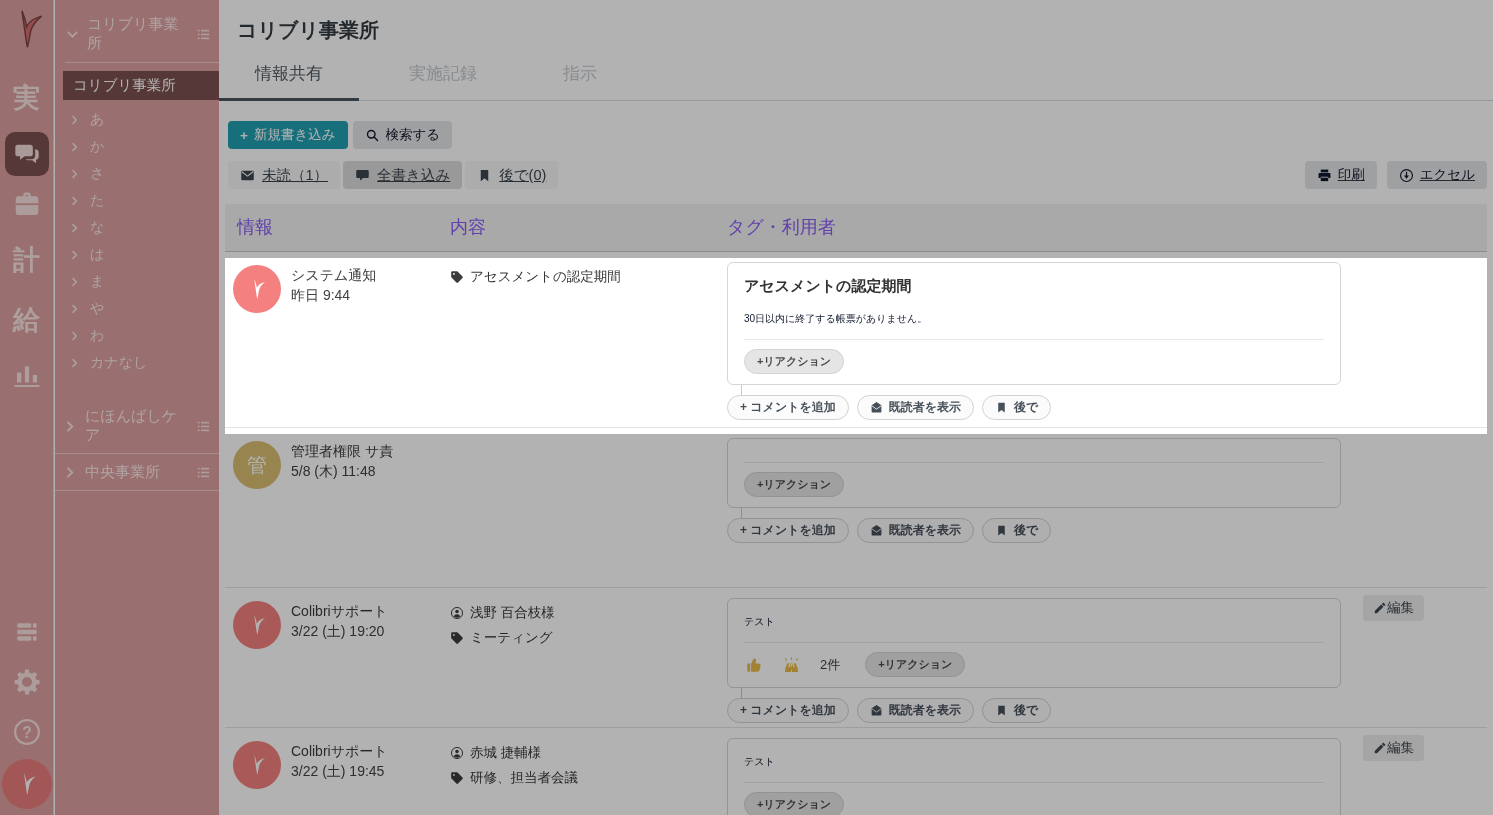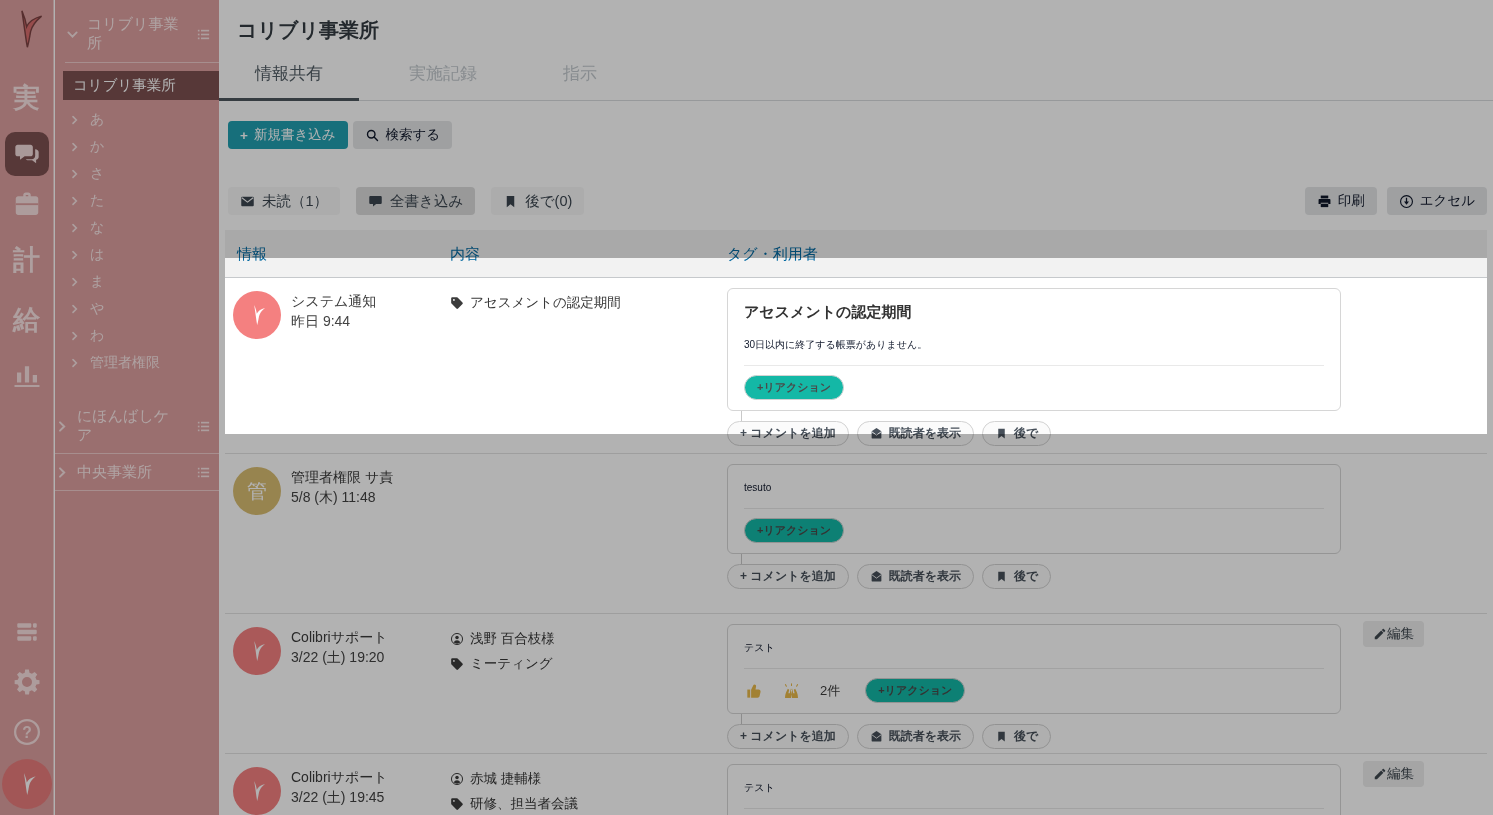--- a/index.html
+++ b/index.html
@@ -56,21 +56,21 @@
     margin:8px 0 0 8px; padding:5px 6px 5px 10px; background:#7d5151;
     color:#ffffff; font-size:14.5px;
   }
   .nav-list { margin-top:6px; }
   .nav-item {
     display:flex; align-items:center; gap:9px; padding:0 0 0 14px;
     height:27px; font-size:14px; color:#f9e7e7;
   }
   .nav-item .nav-ic { width:12px; height:12px; }
   .nav-section {
-    display:flex; align-items:center; gap:7px; padding:9px 8px 8px 0;
+    display:flex; align-items:center; gap:7px; padding:9px 8px 8px 8px;
     font-size:15px; border-bottom:1px solid rgba(255,241,241,.55);
   }
   .nav-section .grow { flex:1; }
   .nav-gap { height:22px; }
   
   .main { position:absolute; left:219px; top:0; right:0; bottom:0; background:#fff; }
   .page-title { margin:16px 0 0 18px; font-size:20px; line-height:28px; font-weight:bold; color:#343c42; }
   .tabs { display:flex; margin-top:14px; border-bottom:1px solid #d9dcde; }
   .tab {
     padding:4px 36px 12px; font-size:17px; color:#c3c9ce; line-height:24px;
@@ -79,35 +79,35 @@
   .tab.active { color:#545f67; border-bottom-color:#4d575e; }
   .tab + .tab { margin-left:14px; }
   .toolbar { display:flex; gap:5px; margin:20px 0 0 9px; }
   .btn {
     display:inline-flex; align-items:center; gap:6px; height:28px;
     padding:0 12px; border-radius:4px; font-size:13.5px; cursor:pointer;
     background:#e4e6e7; color:#0f172a; border:none;
   }
   .btn-teal { background:#21a0b1; color:#ffffff; }
   .btn .bic { width:15px; height:15px; }
-  .filters { display:flex; gap:16px; margin:38px 6px 0 9px; align-items:center; }
+  .filters { display:flex; gap:3px; margin:12px 6px 0 9px; align-items:center;text-decoration:underline; }
   .chip {
     display:inline-flex; align-items:center; gap:7px; height:28px; padding:0 12px;
     border-radius:4px; font-size:14.5px; color:#3c4650; background:#f7f7f7; cursor:pointer;
   }
   .chip.selected { background:#dcdcdc; }
   .chip .bic { width:15px; height:15px; }
   .filters-right { margin-left:auto; display:flex; gap:10px; }
   .plus { font-weight:bold; }
   
   .table { margin:15px 6px 0; }
   .t-head {
     display:grid; grid-template-columns:225px 277px 614px 1fr;
     background:#f2f2f2; height:48px; line-height:47px;
-    border-bottom:1px solid #c6c9cc; font-size:15px; color:#0369a1;
+    border-bottom:1px solid #c6c9cc; font-size:18px; color:#8b5cf6;
   }
   .t-head .c1 { padding-left:12px; }
   .t-row {
     display:grid; grid-template-columns:225px 277px 614px 1fr;
     border-bottom:1px solid #e2e2e2; background:#fff;
   }
   .t-row.r0 { height:176px; }
   .t-row.r1 { height:160px; }
   .t-row.r2 { height:140px; }
   .cell-info { padding:13px 0 0 8px; display:flex; }
@@ -127,21 +127,21 @@
   .cell-content { position:relative; }
   .card {
     margin-top:10px; background:#fff; border:1px solid #d6d6d6; border-radius:6px;
     padding:13px 16px 10px;
   }
   .card-title { font-size:15px; font-weight:bold; color:#333; line-height:20px; margin-bottom:13px; }
   .card-body { font-size:10px; color:#0f172a; line-height:20px; }
   .card-div { border:none; border-top:1px solid #e9e9e9; margin:10px 0 9px; }
   .pill-react {
     display:inline-flex; align-items:center; height:25px; padding:0 12px;
-    border:1px solid #d3d3d3; border-radius:14px; background:#14b8a6;
+    border:1px solid #d3d3d3; border-radius:14px; background:#e5e5e5;
     font-size:11px; font-weight:bold; color:#4a4a4a; cursor:pointer;
   }
   .react-row { display:flex; align-items:center; gap:19px; }
   .react-row .emo { width:19px; height:19px; }
   .react-row .cnt { font-size:13px; color:#3c3c3c; margin-right:6px; }
   .row-actions { display:flex; gap:8px; margin-top:10px; position:relative; }
   .row-actions::before {
     content:""; position:absolute; left:14px; top:-10px; width:1px; height:10px; background:#c9c9c9;
   }
   .pill-act {
@@ -288,21 +288,21 @@
     <div class="nav-item">
         <svg class="nav-ic" viewBox="0 0 18 18" fill="none" stroke="currentColor" stroke-width="2.4" stroke-linecap="round">
           <path d="M6 4l5 5-5 5"></path>
         </svg>
         <span>わ</span>
       </div>
     <div class="nav-item">
         <svg class="nav-ic" viewBox="0 0 18 18" fill="none" stroke="currentColor" stroke-width="2.4" stroke-linecap="round">
           <path d="M6 4l5 5-5 5"></path>
         </svg>
-        <span>管理者権限</span>
+        <span>カナなし</span>
       </div>
   </div>
   <div class="nav-gap"></div>
   <div class="nav-section">
     <svg class="nav-ic" viewBox="0 0 18 18" fill="none" stroke="currentColor" stroke-width="2.4" stroke-linecap="round">
         <path d="M6 4l5 5-5 5"></path>
       </svg>
     <span>にほんばしケア</span>
     <span class="grow"></span>
     <svg class="nav-ic" viewBox="0 0 24 24" fill="currentColor">
@@ -455,21 +455,20 @@
           <span>管</span>
         </div>
         <div class="who">
           <div class="nm">管理者権限 サ責</div>
           <div class="tm">5/8 (木) 11:48</div>
         </div>
       </div>
       <div class="cell-tags"></div>
       <div class="cell-content">
         <div class="card">
-          <div class="card-body" style="margin-bottom:10px;">tesuto</div>
           <hr class="card-div">
           <span class="pill-react">+リアクション</span>
         </div>
         <div class="row-actions">
           <span class="pill-act">+ コメントを追加</span>
           <span class="pill-act">
             <svg class="bic" viewBox="0 0 24 24">
               <path fill="currentColor" d="M3 8l9-6 9 6v12a1 1 0 01-1 1H4a1 1 0 01-1-1z"></path>
               <path d="M3 8.5l9 6.5 9-6.5" stroke="#fbfbfb" fill="none" stroke-width="1.6"></path>
             </svg>

